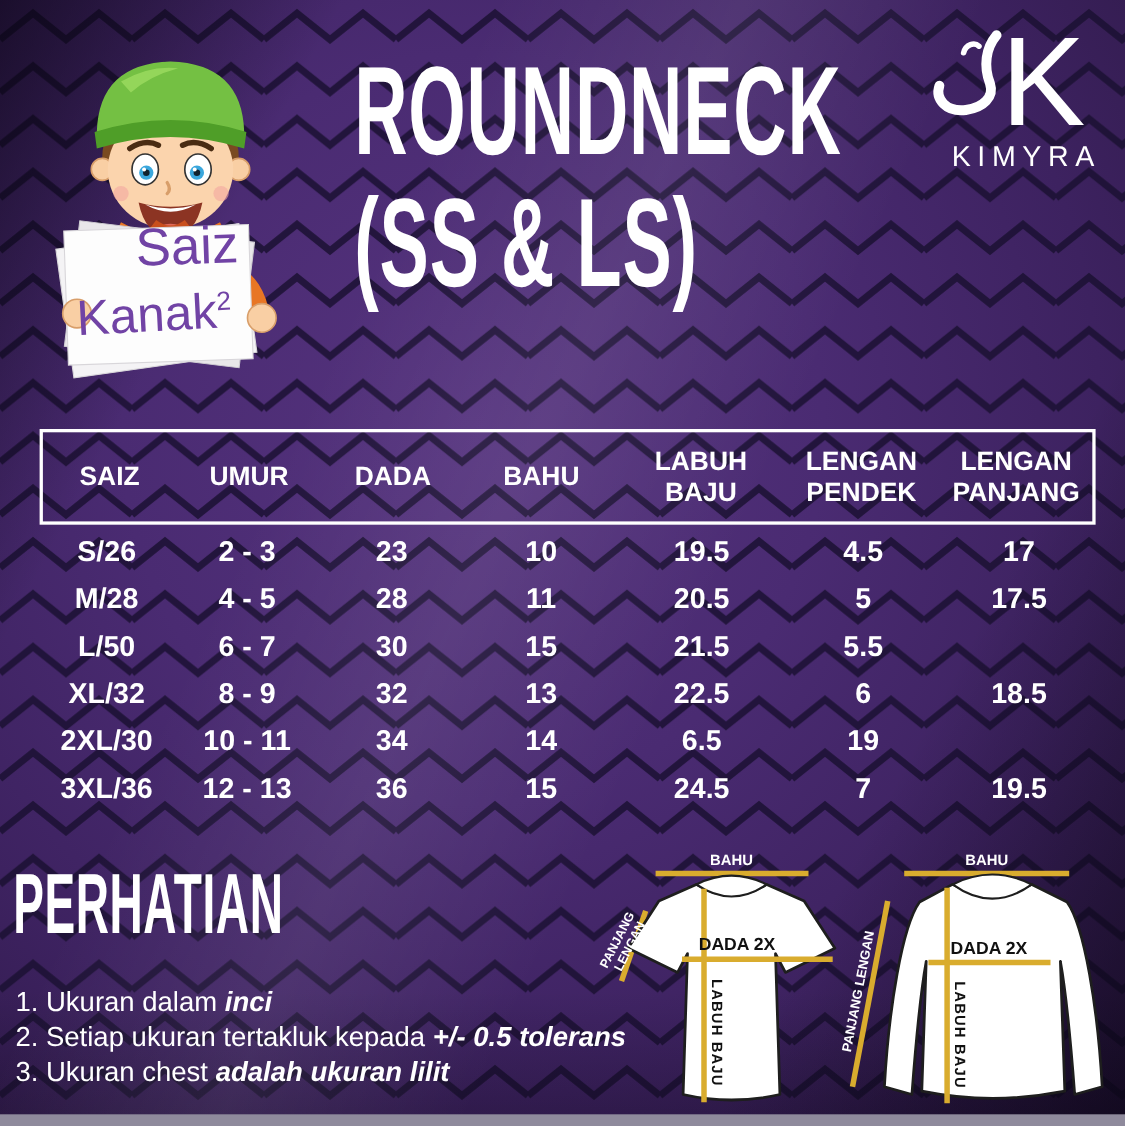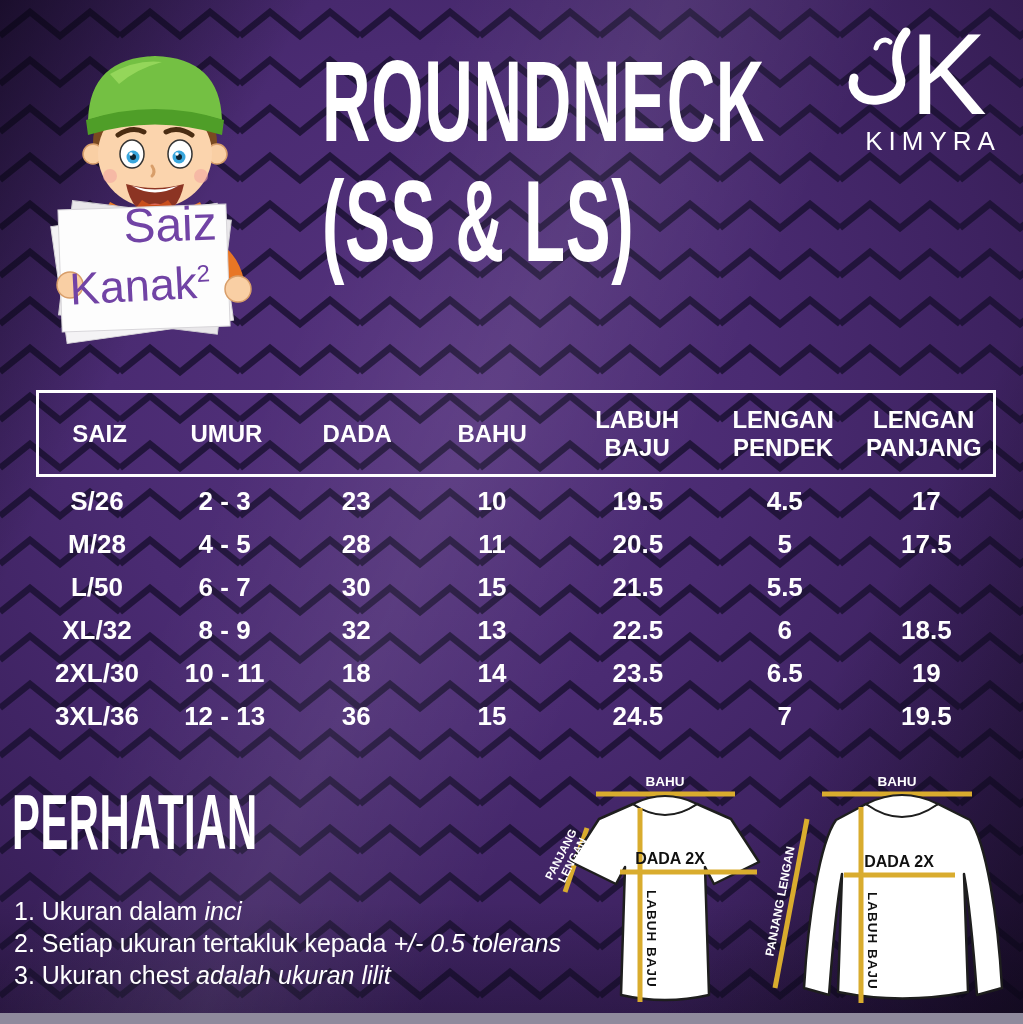--- a/index.html
+++ b/index.html
@@ -55,21 +55,21 @@
   .table-body{left:36px;top:480px;width:960px;}
   .tr{display:grid;grid-template-columns:12.7% 13.9% 13.5% 14.8% 15.6% 15.0% 14.5%;height:43px;align-items:center;}
   .td{text-align:center;color:#fff;font-weight:bold;font-size:26px;}
 
   
   .perhatian{
     left:12px;top:784px;color:#fff;font-weight:bold;font-size:76px;line-height:1;
     transform:scale(.55,1.02);transform-origin:left top;white-space:nowrap;letter-spacing:1px;
   }
   .notes{left:14px;top:895px;color:#fff;font-size:25px;line-height:32px;white-space:nowrap;}
-  .notes .em{font-weight:normal;font-style:italic;}
+  .notes .em{font-weight:bold;font-style:italic;}
 
   
   .shirt-ss{left:538px;top:762px;width:247px;height:260px;}
   .shirt-ls{left:744px;top:762px;width:280px;height:260px;}
   svg text{font-family:"Liberation Sans",sans-serif;}
 
   .bottom-strip{left:0;bottom:0;width:1023px;height:11px;background:#8f8a9c;}
 </style>
 </head>
 <body>
@@ -184,23 +184,22 @@
         <div class="td">8 - 9</div>
         <div class="td">32</div>
         <div class="td">13</div>
         <div class="td">22.5</div>
         <div class="td">6</div>
         <div class="td">18.5</div>
       </div>
       <div class="tr">
         <div class="td">2XL/30</div>
         <div class="td">10 - 11</div>
-        <div class="td">18</div>
+        <div class="td">34</div>
         <div class="td">14</div>
-        <div class="td">23.5</div>
         <div class="td">6.5</div>
         <div class="td">19</div>
       </div>
       <div class="tr">
         <div class="td">3XL/36</div>
         <div class="td">12 - 13</div>
         <div class="td">36</div>
         <div class="td">15</div>
         <div class="td">24.5</div>
         <div class="td">7</div>

